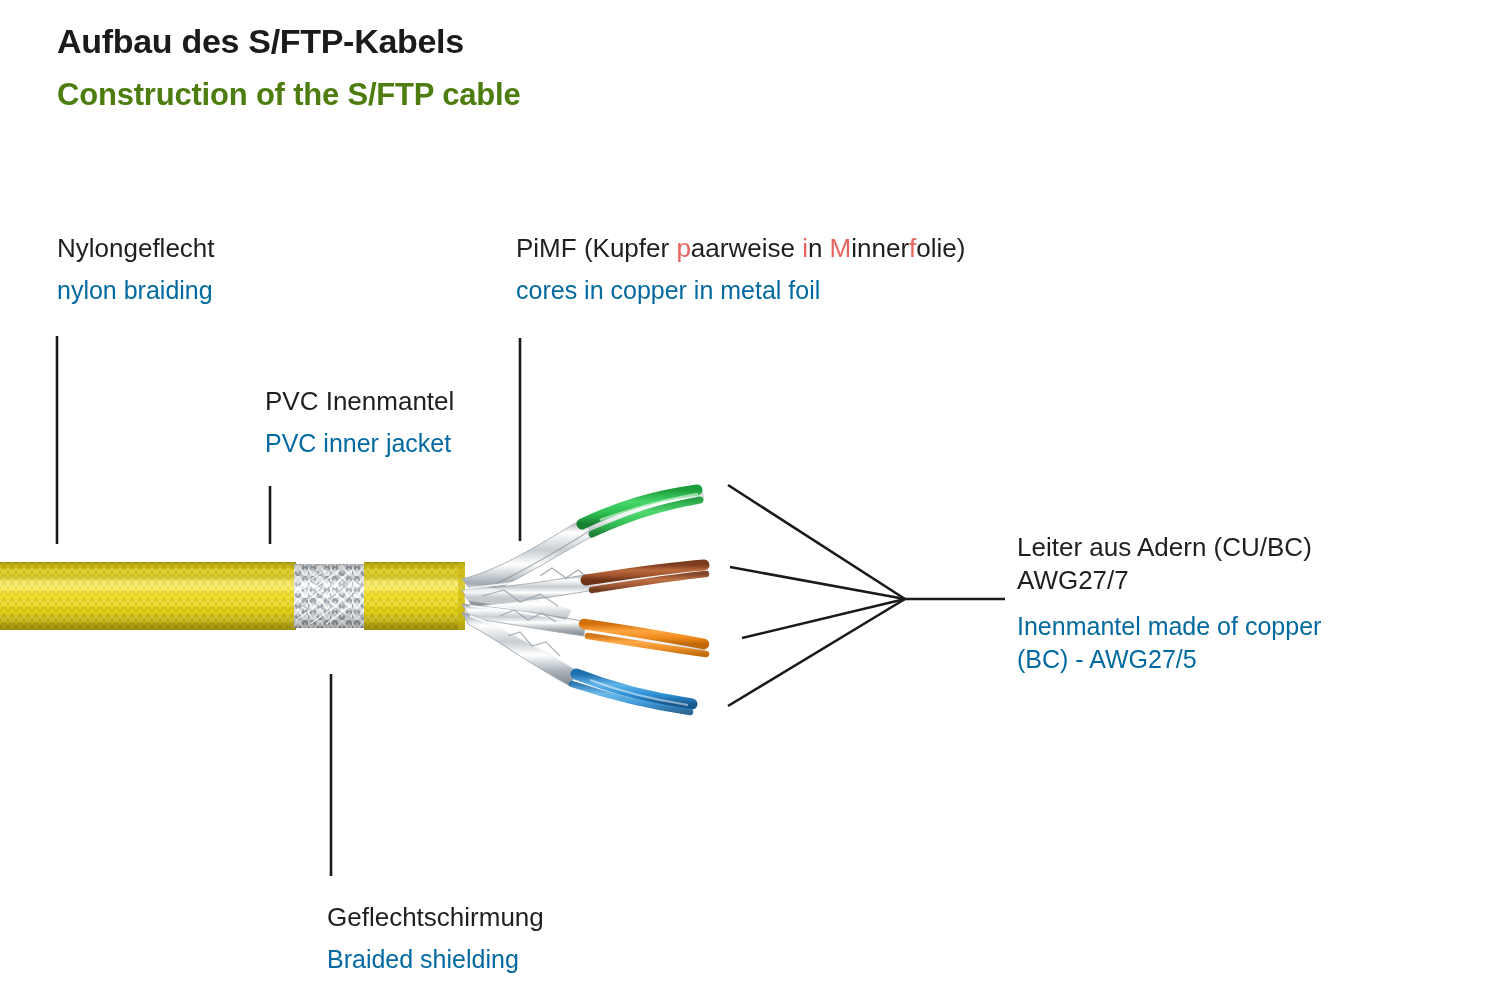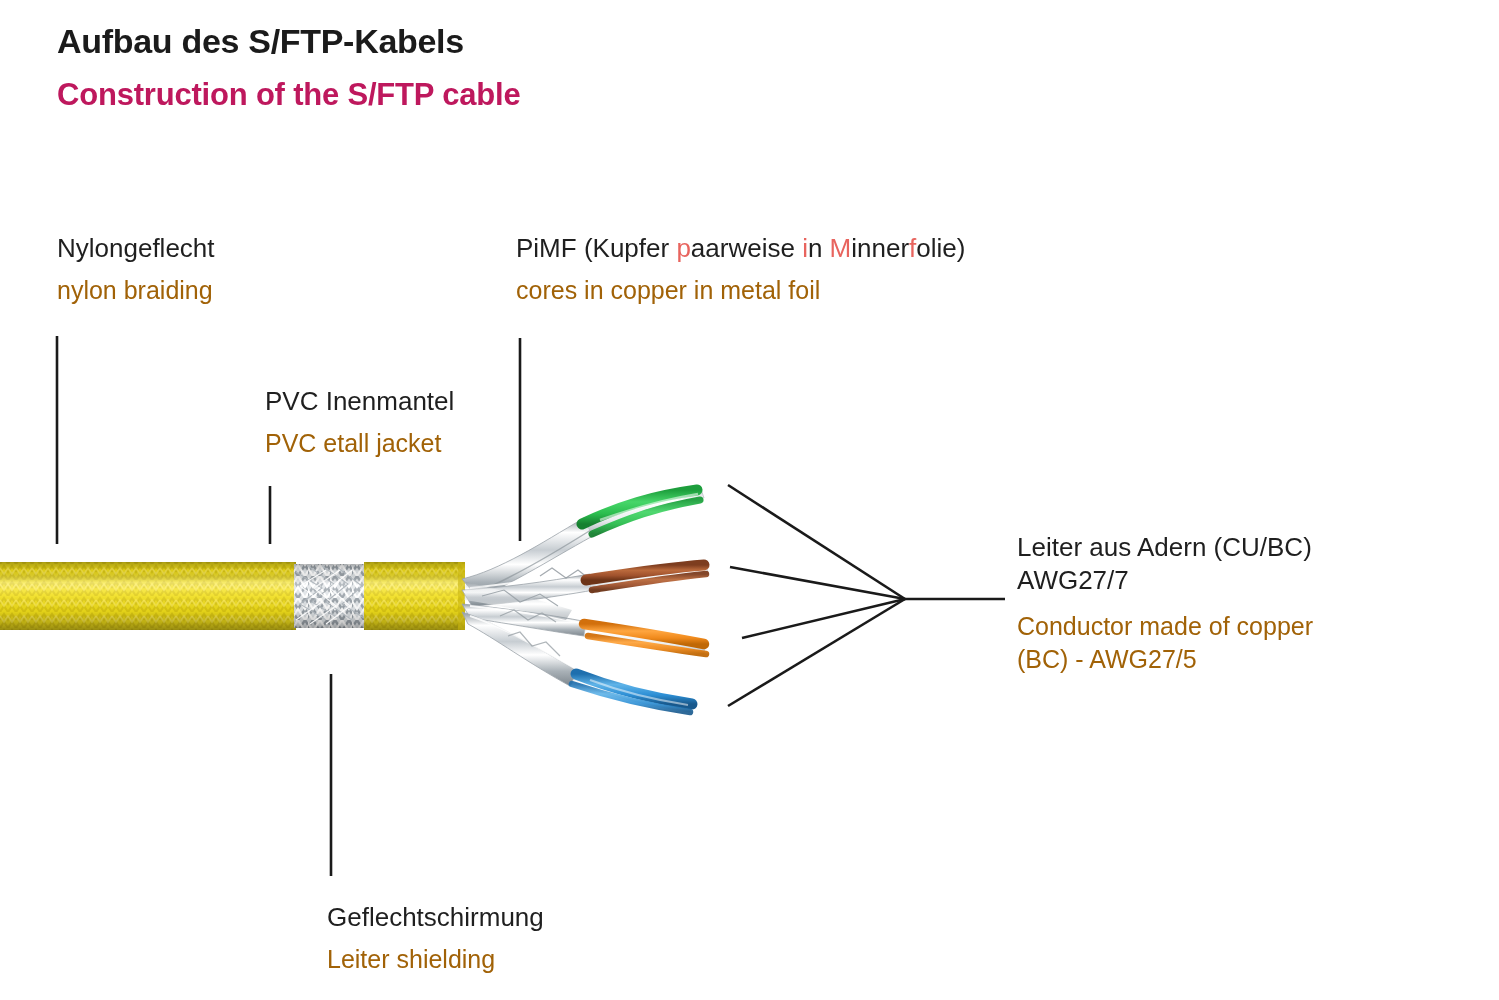--- a/index.html
+++ b/index.html
@@ -33,38 +33,38 @@
     color: #1b1b1b;
     letter-spacing: -0.3px;
     white-space: nowrap;
   }
   .title-en {
     position: absolute;
     left: 57px;
     top: 73px;
     font-size: 31px;
     font-weight: bold;
-    color: #be185d;
+    color: #4d7c0f;
     letter-spacing: -0.2px;
     white-space: nowrap;
   }
 
   
   .label-block {
     position: absolute;
   }
   .label-de {
     font-size: 26px;
     color: #1f1f1f;
     line-height: 33px;
     white-space: nowrap;
   }
   .label-en {
     font-size: 25px;
-    color: #a16207;
+    color: #0369a1;
     line-height: 33px;
     white-space: nowrap;
     margin-top: 9px;
   }
   .label-de.wrap, .label-en.wrap { white-space: normal; }
 
   .hl { color: #e8645e; }
 
   
   #lbl-nylon   { left: 57px;   top: 228px; }
@@ -268,32 +268,32 @@
 
   <div class="label-block" id="lbl-pimf">
     <div class="label-de">
       <span><span>PiMF (Kupfer </span><span class="hl">p</span><span>aarweise </span><span class="hl">i</span><span>n </span><span class="hl">M</span><span>inner</span><span class="hl">f</span><span>olie)</span></span>
     </div>
     <div class="label-en">cores in copper in metal foil</div>
   </div>
 
   <div class="label-block" id="lbl-pvc">
     <div class="label-de">PVC Inenmantel</div>
-    <div class="label-en">PVC etall jacket</div>
+    <div class="label-en">PVC inner jacket</div>
   </div>
 
   <div class="label-block" id="lbl-cond">
     <div class="label-de wrap">
       <span>Leiter aus Adern (CU/BC)</span><br>
       <span>AWG27/7</span>
     </div>
     <div class="label-en wrap">
-      <span>Conductor made of copper</span><br>
+      <span>Inenmantel made of copper</span><br>
       <span>(BC) - AWG27/5</span>
     </div>
   </div>
 
   <div class="label-block" id="lbl-shield">
     <div class="label-de">Geflechtschirmung</div>
-    <div class="label-en">Leiter shielding</div>
+    <div class="label-en">Braided shielding</div>
   </div>
 
 </div>
 
 </body></html>

